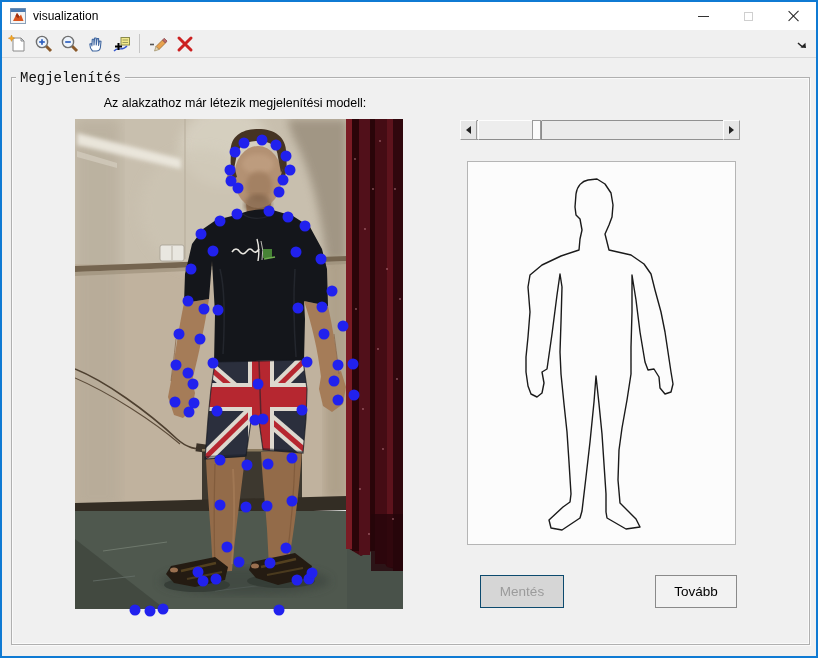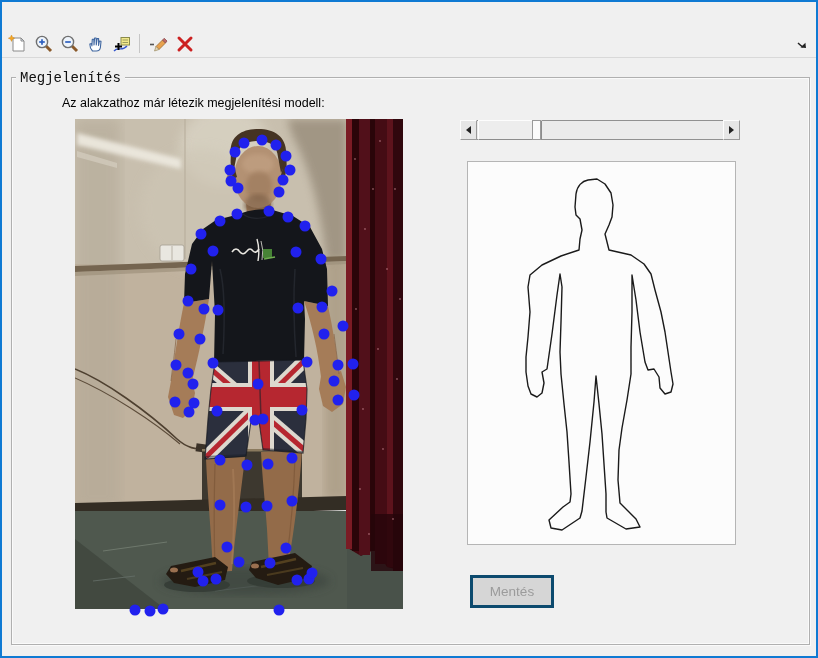--- a/index.html
+++ b/index.html
@@ -34,21 +34,21 @@
   
   .uipanel {
     position:absolute; left:9px; top:75px; width:799px; height:568px;
     border:1px solid #b0b0b0; box-shadow:inset 0 0 0 1px #fafafa, 1px 1px 0 #fafafa;
   }
   .uipanel-title {
     position:absolute; left:14px; top:68px; padding:0 4px; background:#f0f0f0;
     font-size:14px; color:#111; z-index:3;font-family:Liberation Mono, monospace;
   }
   .instruction {
-    position:absolute; left:60px; top:94px; width:330px; text-align:left;
+    position:absolute; left:68px; top:94px; width:330px; text-align:center;
     font-size:12.5px; color:#000;
   }
   
   .photo { position:absolute; left:73px; top:117px; width:328px; height:490px; }
   .photo svg.scene { position:absolute; left:0; top:0; }
   .photo svg.dots { position:absolute; left:0; top:0; overflow:visible; }
   
   .slider { position:absolute; left:458px; top:118px; width:280px; height:20px; }
   .slider .trough {
     position:absolute; left:0; top:0; width:280px; height:20px;
@@ -68,28 +68,48 @@
     border:1px solid #8c8c8c; border-top-color:#fdfdfd; border-left-color:#fdfdfd;
   }
   .sl-thumb .grip { position:absolute; right:0; top:-1px; width:9px; height:20px; background:#fbfbfb; border:1px solid #9a9a9a; }
   
   .viewer {
     position:absolute; left:465px; top:159px; width:269px; height:384px;
     background:#fcfcfc; border:1px solid #b5b5b5;
   }
   
   .btn { position:absolute; height:33px; font-size:13.5px; display:flex; align-items:center; justify-content:center; }
-  .btn-save { left:468px; top:573px; width:84px; background:#d6d6d6; border:3px solid #0c4a6e; color:#9b9b9b; }
+  .btn-save { left:478px; top:573px; width:84px; background:#d6d6d6; border:1px solid #0c4a6e; color:#9b9b9b; }
   .btn-next { left:653px; top:573px; width:82px; background:#f2f2f2; border:1px solid #8a8a8a; color:#000; }
 </style>
 </head>
 <body>
 
 <div class="window">
 
+  <div class="titlebar">
+    <svg class="app-icon" viewBox="0 0 16 16">
+      <rect x="0.5" y="0.5" width="15" height="15" fill="#f4f4f4" stroke="#8aa0b8"></rect>
+      <rect x="0.5" y="0.5" width="15" height="3.5" fill="#4a7ab0"></rect>
+      <path d="M3,13 L7,5 L9.5,8.5 L11,6.5 L13.5,13 Z" fill="#d8541e"></path>
+      <path d="M7,5 L9.5,8.5 L8.2,10.2 L5.5,8.0 Z" fill="#9a2f10"></path>
+    </svg>
+    <span class="title-text">visualization</span>
+    <div class="win-controls">
+      <div class="win-btn">
+          <span class="glyph-min"></span>
+        </div>
+      <div class="win-btn">
+          <span class="glyph-max"></span>
+        </div>
+      <div class="win-btn">
+          <span class="glyph-close"></span>
+        </div>
+    </div>
+  </div>
 
   <div class="toolbar">
     <span class="tool">
       <svg width="20" height="20" viewBox="0 0 20 20">
         <path d="M5,4 h8 l3,3 v10 h-11 z" fill="#ffffff" stroke="#8a8a8a"></path>
         <path d="M13,4 l3,3 h-3 z" fill="#d9e6f2" stroke="#8a8a8a"></path>
         <path d="M3.5,1 l1,2.2 2.2,1 -2.2,1 -1,2.2 -1,-2.2 -2.2,-1 2.2,-1 z" fill="#f5a623" stroke="#c97f10" stroke-width="0.4"></path>
       </svg>
     </span>
     <span class="tool">
@@ -386,14 +406,15 @@
       </div>
   </div>
 
   <div class="viewer">
     <svg width="267" height="382" viewBox="0 0 267 382">
       <path id="body-outline-path" d="M120,18 C114,19 109,24 108,32 L107,45 L108,53 L112,57 L114,68 L112,77 L111,88 L93,94 L74,103 L62,113 L60,125 L62,150 L60,175 L58,195 L58,210 L60,224 L63,232 L69,235 L74,231 L76,221 L74,210 L79,207 L84,172 L89,133 L92,112 L94,125 L93,160 L92,190 L93,212 L96,242 L99,270 L101,300 L103,332 L102,340 L95,345 L81,358 L83,366 L94,368 L112,356 L114,349 L118,315 L122,280 L126,240 L128,214 L131,242 L134,272 L136,302 L138,332 L138,350 L139,356 L158,367 L172,365 L168,357 L152,341 L150,318 L151,288 L154,266 L159,238 L163,212 L163,185 L164,150 L164,113 L168,138 L172,170 L177,200 L180,208 L186,207 L191,215 L192,226 L197,232 L203,230 L205,222 L203,210 L200,190 L197,170 L193,150 L187,128 L183,112 L176,102 L163,93 L141,88 L139,80 L137,72 L141,63 L144,55 L145,43 L143,31 L137,22 L129,17 Z" fill="none" stroke="#1a1a1a" stroke-width="1.4" stroke-linejoin="round"></path>
     </svg>
   </div>
 
   <div class="btn btn-save">Mentés</div>
+  <div class="btn btn-next">Tovább</div>
 
 </div>
 
 </body></html>

